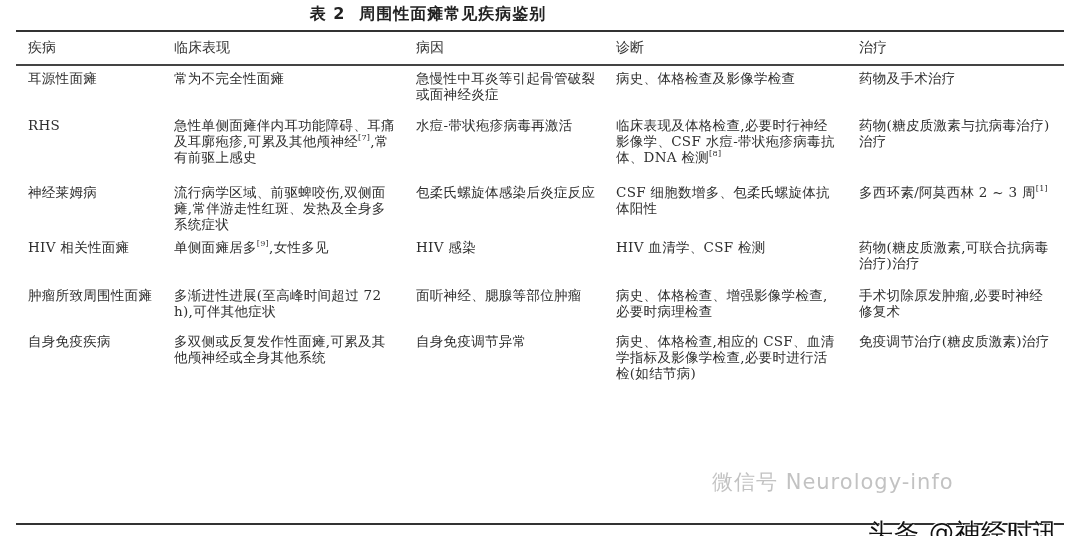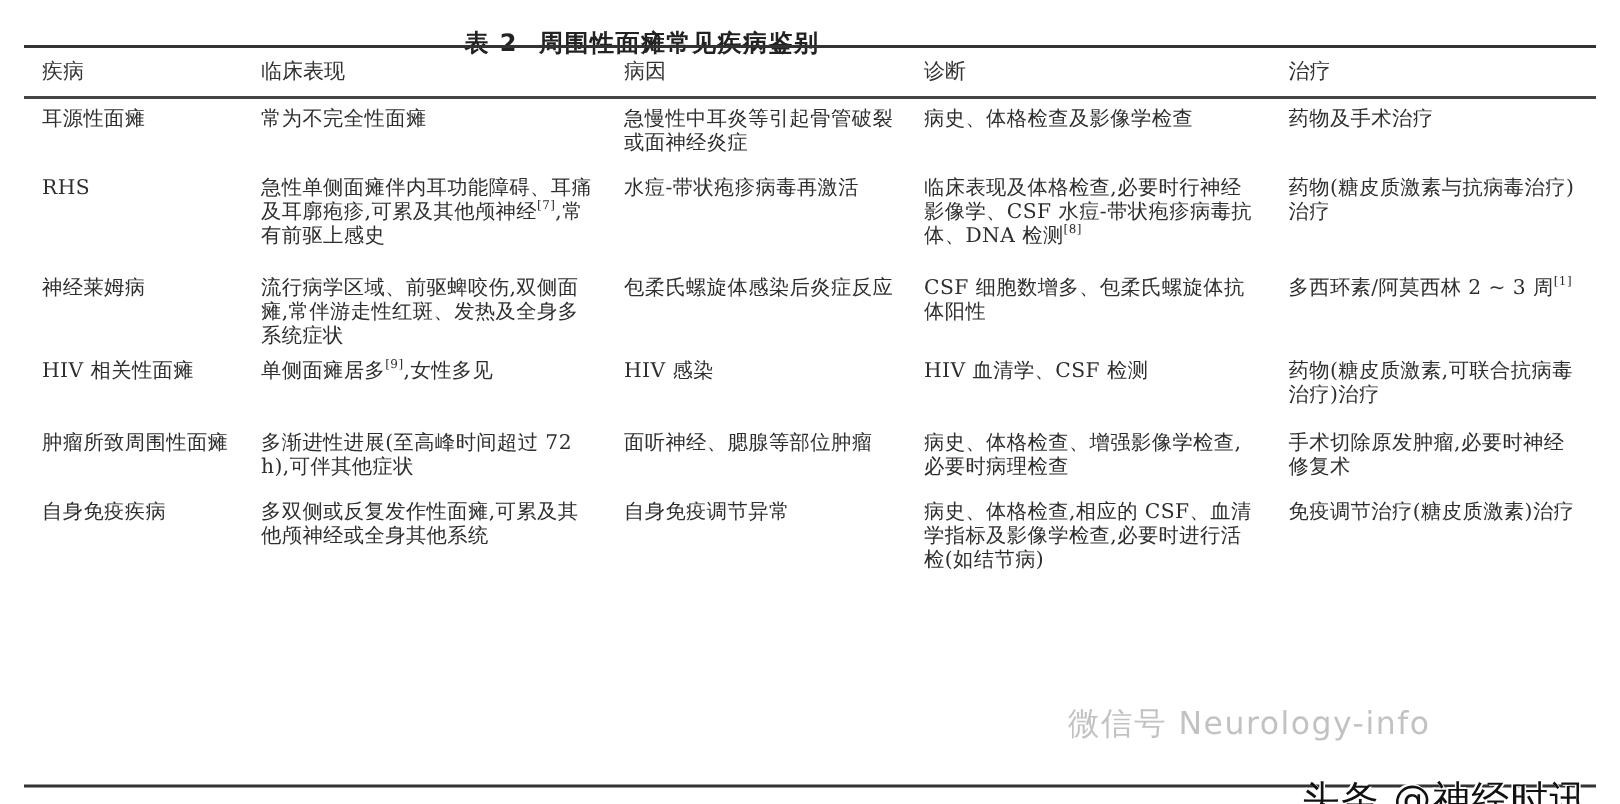--- a/index.html
+++ b/index.html
@@ -1,20 +1,20 @@
 <!DOCTYPE html>
 <html><head>
 <meta charset="utf-8">
 <style>
   html, body { margin:0; padding:0; background:#ffffff; }
   body { width:1080px; height:536px; position:relative; overflow:hidden;
          font-family:"DejaVu Serif","Liberation Serif",serif; color:#2b2b2b; }
   .title { position:absolute; top:4px; left:0; width:856px; text-align:center;
            font-family:"DejaVu Sans","Liberation Sans",sans-serif; font-weight:bold;
-           font-size:16px; color:#222; letter-spacing:1px;margin-top:15px; }
+           font-size:16px; color:#222; letter-spacing:1px; }
   .title .num { margin-right:14px; }
   .rule { position:absolute; left:16px; width:1048px; background:#333; }
   .rule.top { top:30px; height:2px; }
   .rule.head { top:64px; height:1.5px; background:#444; }
   .rule.bottom { top:523px; height:2px; }
   table { position:absolute; top:32px; left:16px; width:1048px; border-collapse:collapse;
           table-layout:fixed; }
   col.c1 { width:146px; } col.c2 { width:242px; } col.c3 { width:200px; }
   col.c4 { width:243px; } col.c5 { width:217px; }
   th { font-weight:normal; text-align:left; font-size:14px; height:32px; padding:0 0 0 12px;

